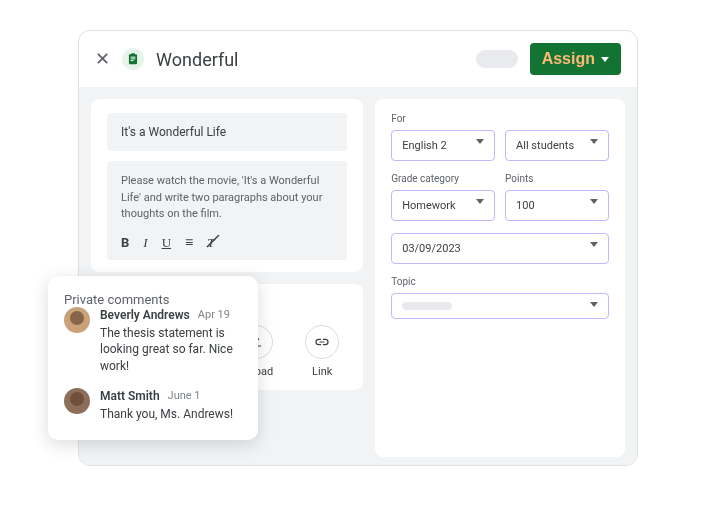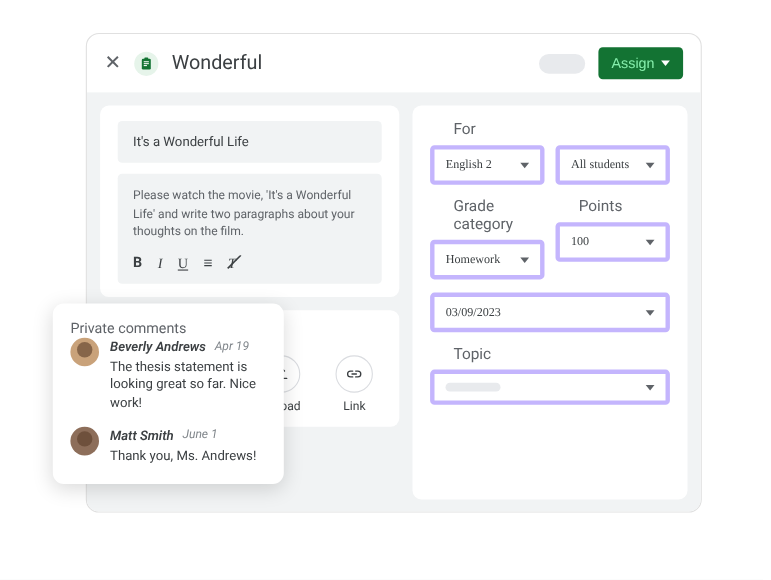--- a/index.html
+++ b/index.html
@@ -51,26 +51,26 @@
 }
 .topbar-spacer { flex: 1; }
 .pill-placeholder {
   width: 42px;
   height: 18px;
   border-radius: 9px;
   background: #e8eaed;
 }
 .assign-btn {
   background: #137333;
-  color: #86efac;
+  color: #fdba74;
   border: none;
   border-radius: 4px;
   padding: 7px 12px;
-  font-size: 13px;
-  font-weight: 400;
+  font-size: 16px;
+  font-weight: 700;
   display: flex;
   align-items: center;
   gap: 6px;
   cursor: pointer;
 }
 .assign-btn .caret {
   width: 0; height: 0;
   border-left: 4px solid transparent;
   border-right: 4px solid transparent;
   border-top: 5px solid #fff;
@@ -161,38 +161,35 @@
   display: flex;
   align-items: center;
   justify-content: center;
   cursor: pointer;
   background: #fff;
 }
 .circle-btn svg { width: 16px; height: 16px; }
 .form-row { display: flex; gap: 10px; margin-bottom: 12px; }
 .form-group { flex: 1; }
 .form-label {
-  font-size: 14px;
+  font-size: 10px;
   color: #5f6368;
   margin-bottom: 6px;
   display: block;
-  margin-left: 21px;
 }
 .select {
-  border: 4px solid #c4b5fd;
+  border: 1px solid #c4b5fd;
   border-radius: 4px;
   padding: 8px 10px;
   font-size: 11px;
   color: #3c4043;
   display: flex;
   justify-content: space-between;
-  align-items: center;
-  cursor: pointer;
-  background: #fff;
-  font-family: Liberation Serif, serif;
+  cursor: pointer;
+  background: #fff;
 }
 .select .caret-d {
   width: 0; height: 0;
   border-left: 4px solid transparent;
   border-right: 4px solid transparent;
   border-top: 5px solid #5f6368;
 }
 .select.full { width: 100%; }
 .select .bar-placeholder {
   width: 50px; height: 8px;
@@ -232,24 +229,23 @@
   content: "";
   position: absolute;
   width: 14px; height: 14px;
   background: rgba(90,60,40,0.6);
   border-radius: 50%;
   top: 4px; left: 6px;
 }
 .comment-body { font-size: 12px; color: #3c4043; line-height: 1.35; }
 .comment-head {
   display: flex;
-  align-items: center;
+  align-items: flex-end;
   gap: 8px;
   margin-bottom: 2px;
-  font-style: italic;
 }
 .comment-author { font-weight: 600; font-size: 12px; }
 .comment-date { font-size: 11px; color: #80868b; }
 </style>
 </head>
 <body>
 
 <div class="window">
   <div class="topbar">
     <span class="close-x">✕</span>

